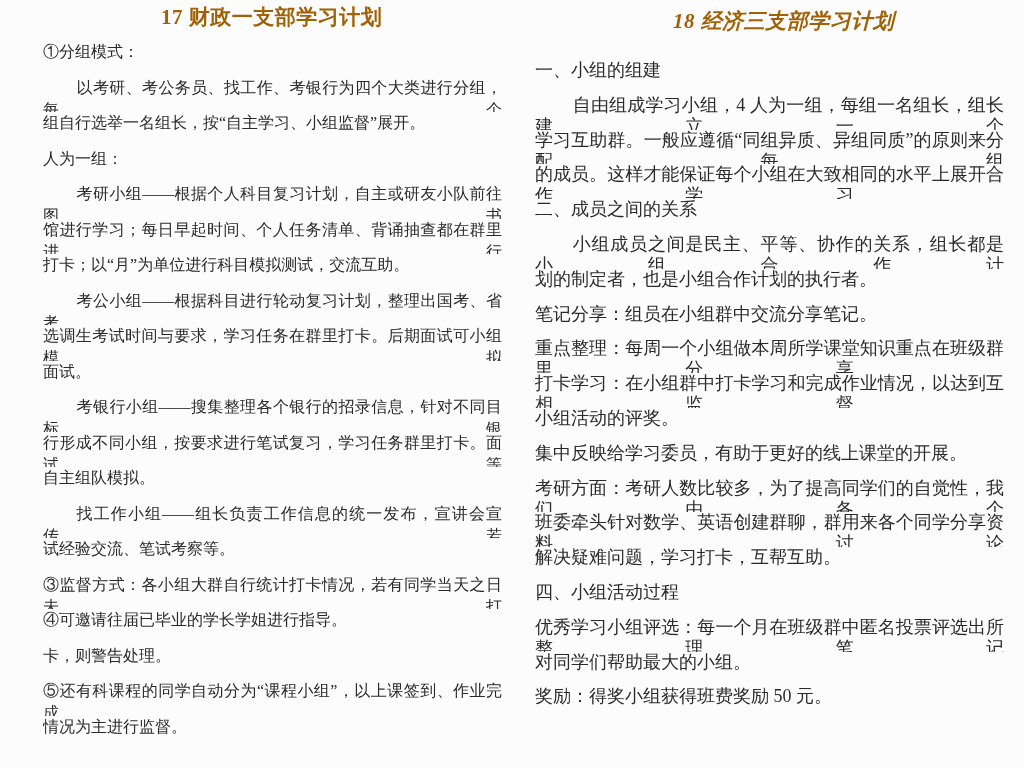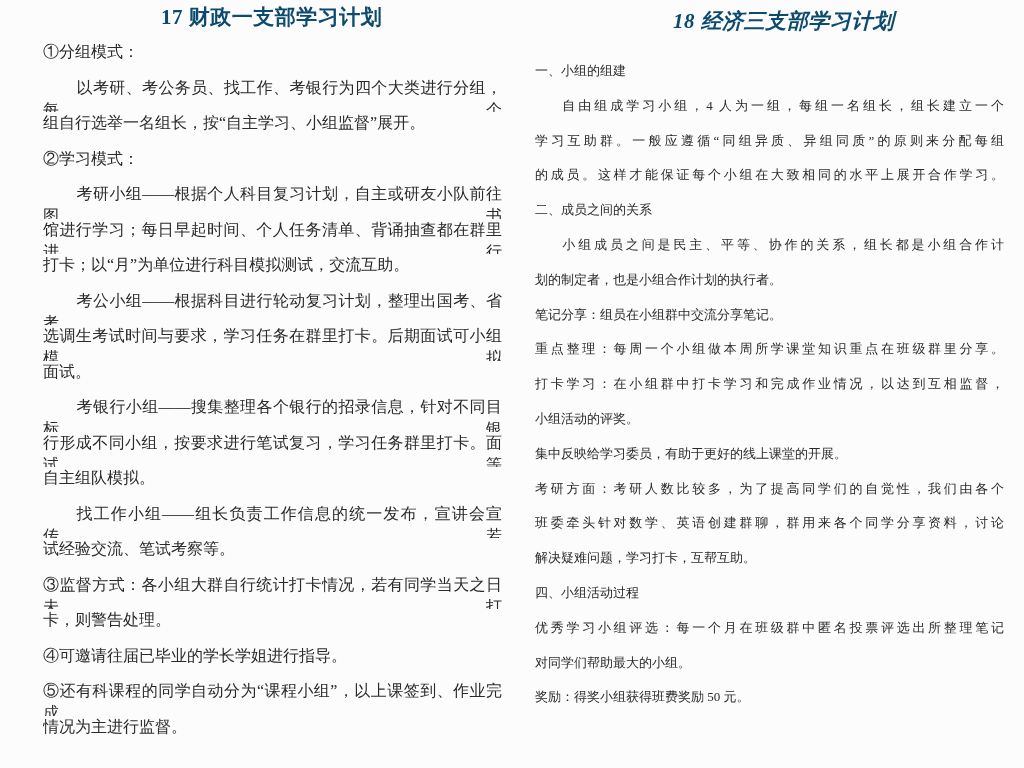--- a/index.html
+++ b/index.html
@@ -8,69 +8,69 @@
     background:#fcfcfc;
     font-family:"Liberation Serif","DejaVu Serif",serif;
     color:#242424;
   }
   .canvas{position:relative;width:1024px;height:768px;overflow:hidden;}
   .page{position:absolute;top:0;width:512px;height:768px;overflow:hidden;background:#fcfcfc;}
   .page-left{left:0;}
   .page-right{left:512px;}
   .doc-title{
     position:absolute;left:0;right:0;text-align:center;
-    font-weight:bold;font-size:21px;line-height:26px;color:#0c4a6e;
+    font-weight:bold;font-size:21px;line-height:26px;color:#a16207;
     letter-spacing:0.5px;white-space:nowrap;padding-left:31px;
   }
   .page-left .doc-title{top:4px;}
   .page-right .doc-title{top:8px;font-style:italic;}
   .body-col{position:absolute;}
   .page-left  .body-col{top:41px;left:12px;right:10px;}
   .page-right .body-col{top:60px;left:23px;right:20px;}
   .ln{
     display:block;overflow:hidden;white-space:nowrap;
     text-align:left;color:#2a2a2a;
   }
   .page-left  .ln{height:35.5px;font-size:16px;line-height:22px;margin-left:31px;}
-  .page-right .ln{height:34.8px;font-size:13px;line-height:21px;}
+  .page-right .ln{height:34.8px;font-size:18px;line-height:21px;}
   .j{text-align:justify;text-align-last:justify;text-justify:inter-character;white-space:normal;}
   .i{text-indent:2.1em;}
   .page-break-artifact{
     position:absolute;left:515px;top:0;width:30px;height:3px;
     background:#c8c8c8;border-radius:2px;opacity:.8;
   }
 </style>
 </head>
 <body>
 
 <div class="canvas">
 
   <div class="page-break-artifact"></div>
 
   <div class="page page-left">
     <div class="doc-title">17 财政一支部学习计划</div>
     <div class="body-col">
       <div class="ln">①分组模式：</div>
       <div class="ln j i">以考研、考公务员、找工作、考银行为四个大类进行分组，每个</div>
       <div class="ln">组自行选举一名组长，按“自主学习、小组监督”展开。</div>
-      <div class="ln">②学习模式：</div>
+      <div class="ln">人为一组：</div>
       <div class="ln j i">考研小组——根据个人科目复习计划，自主或研友小队前往图书</div>
       <div class="ln j">馆进行学习；每日早起时间、个人任务清单、背诵抽查都在群里进行</div>
       <div class="ln">打卡；以“月”为单位进行科目模拟测试，交流互助。</div>
       <div class="ln j i">考公小组——根据科目进行轮动复习计划，整理出国考、省考、</div>
       <div class="ln j">选调生考试时间与要求，学习任务在群里打卡。后期面试可小组模拟</div>
       <div class="ln">面试。</div>
       <div class="ln j i">考银行小组——搜集整理各个银行的招录信息，针对不同目标银</div>
       <div class="ln j">行形成不同小组，按要求进行笔试复习，学习任务群里打卡。面试等</div>
       <div class="ln">自主组队模拟。</div>
       <div class="ln j i">找工作小组——组长负责工作信息的统一发布，宣讲会宣传。若</div>
       <div class="ln">试经验交流、笔试考察等。</div>
       <div class="ln j">③监督方式：各小组大群自行统计打卡情况，若有同学当天之日未打</div>
+      <div class="ln">④可邀请往届已毕业的学长学姐进行指导。</div>
       <div class="ln">卡，则警告处理。</div>
-      <div class="ln">④可邀请往届已毕业的学长学姐进行指导。</div>
       <div class="ln j">⑤还有科课程的同学自动分为“课程小组”，以上课签到、作业完成</div>
       <div class="ln">情况为主进行监督。</div>
     </div>
   </div>
 
   <div class="page page-right">
     <div class="doc-title">18 经济三支部学习计划</div>
     <div class="body-col">
       <div class="ln">一、小组的组建</div>
       <div class="ln j i">自由组成学习小组，4 人为一组，每组一名组长，组长建立一个</div>

